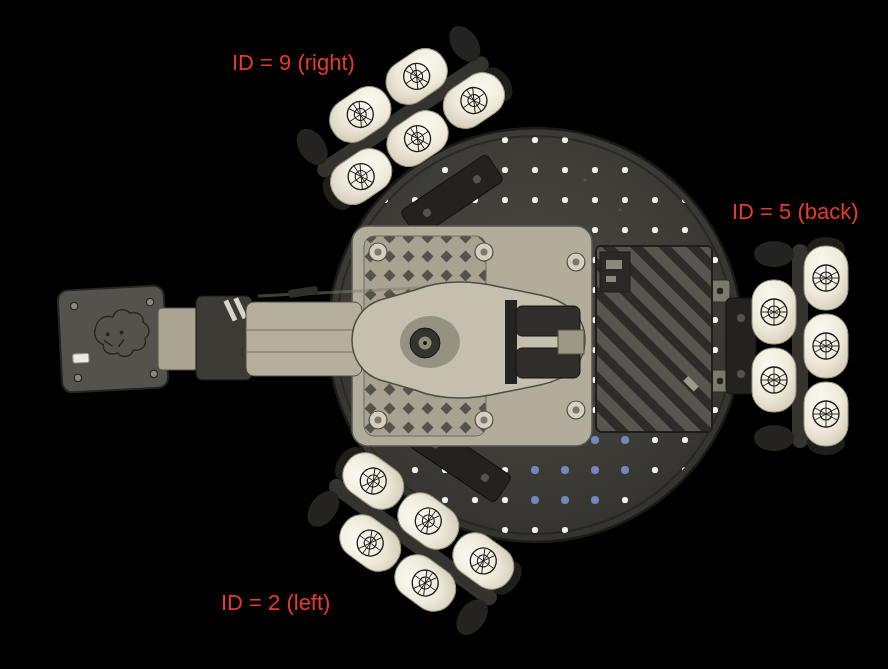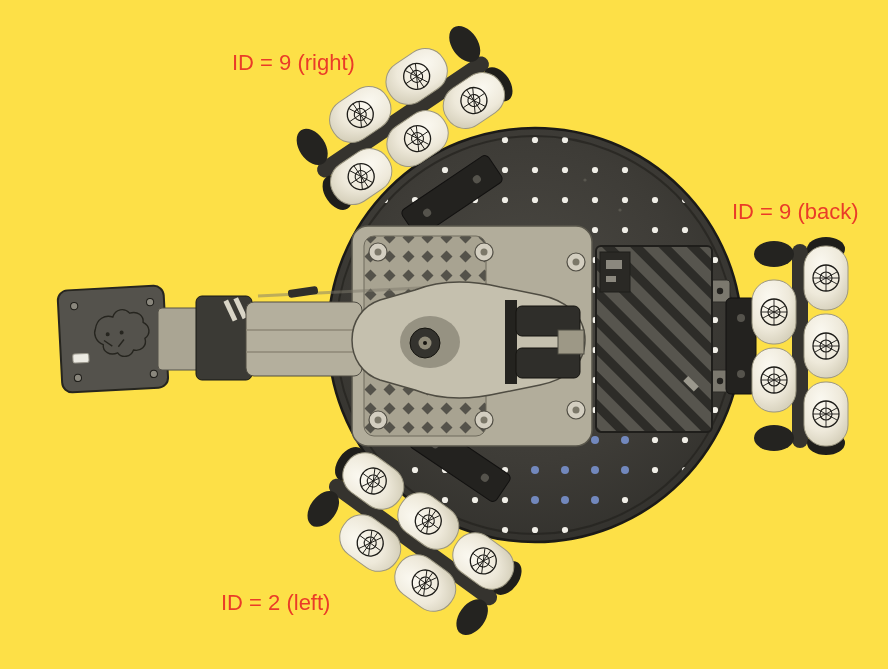--- a/index.html
+++ b/index.html
@@ -1,17 +1,17 @@
 <!DOCTYPE html>
 <html><head>
 <meta charset="utf-8">
 <style>
   html,body{margin:0;padding:0;background:#ffffff;}
   .stage{
-    position:relative;width:888px;height:669px;background:#fde047;
+    position:relative;width:888px;height:669px;background:#000000;
     font-family:"Liberation Sans",sans-serif;overflow:hidden;
   }
   .anno{
     position:absolute;color:#ea3b28;font-size:22px;line-height:26px;
     white-space:nowrap;font-weight:400;
   }
   svg{display:block;}
 </style>
 </head>
 <body>
@@ -206,15 +206,15 @@
           <rect x="505" y="300" width="12" height="84" fill="#24231f"></rect>
           <rect x="516" y="306" width="64" height="30" rx="6" fill="#2f2e2a" stroke="#14130f"></rect>
           <rect x="516" y="348" width="64" height="30" rx="6" fill="#2f2e2a" stroke="#14130f"></rect>
           <rect x="558" y="330" width="26" height="24" fill="#9d9886" stroke="#4f4c42"></rect>
         </g>
       </g>
     </g>
   </svg>
 
   <div class="anno" style="left:232px;top:50px">ID = 9 (right)</div>
-  <div class="anno" style="left:732px;top:199px">ID = 9 (back)</div>
+  <div class="anno" style="left:732px;top:199px">ID = 5 (back)</div>
   <div class="anno" style="left:221px;top:590px">ID = 2 (left)</div>
 </div>
 
 </body></html>

